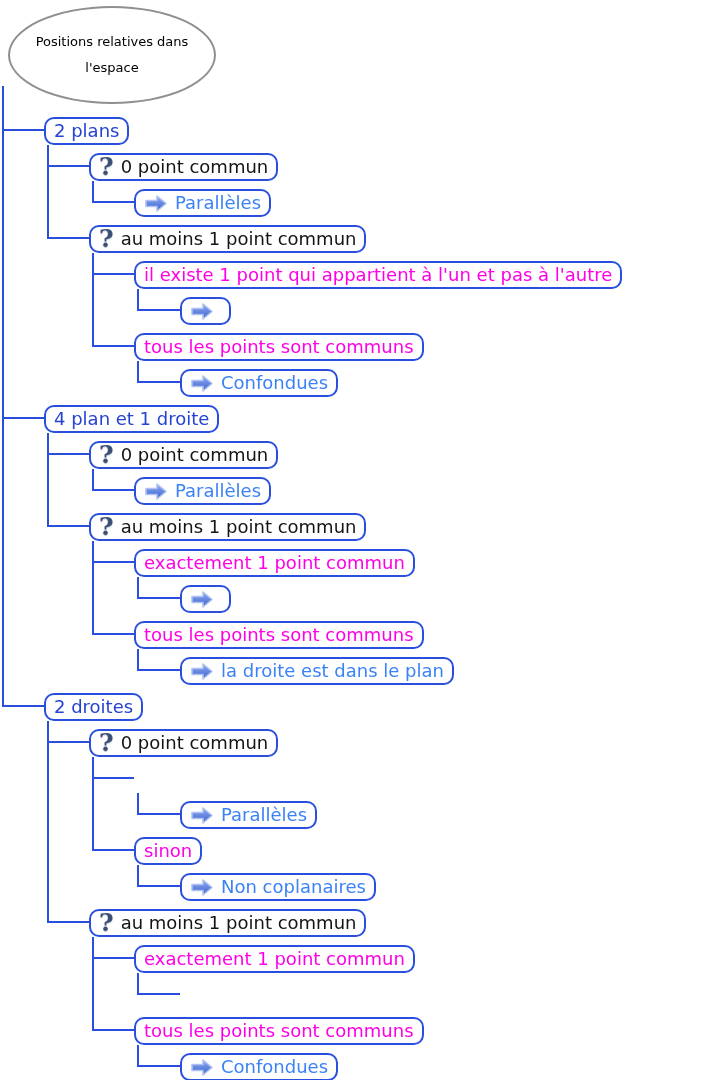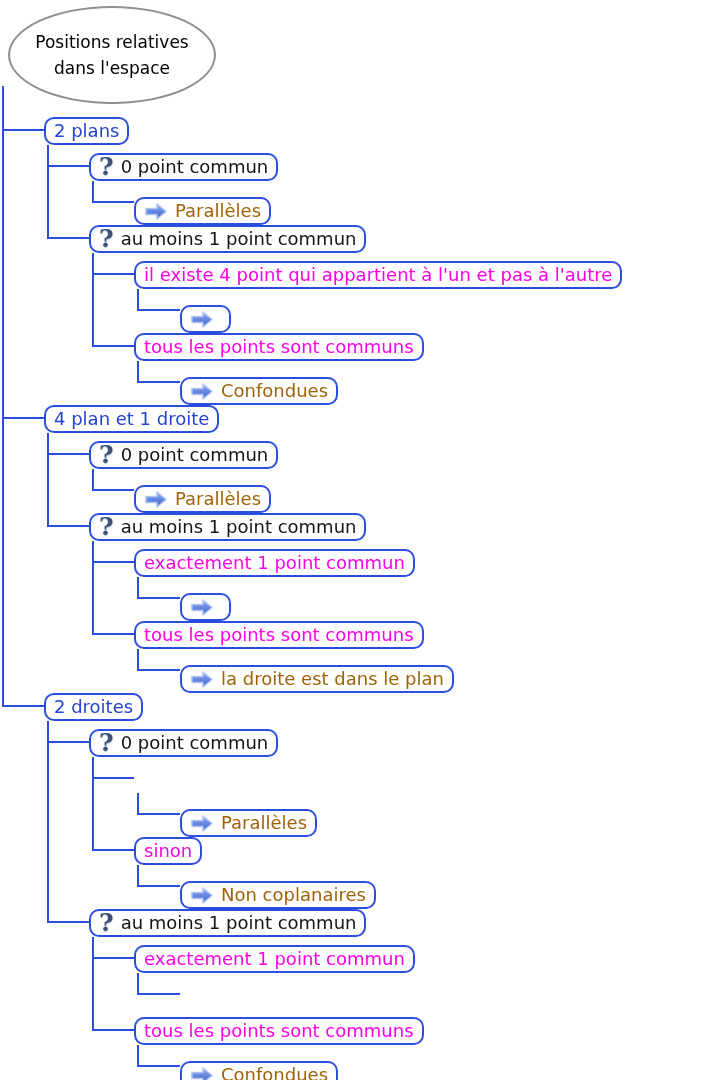--- a/index.html
+++ b/index.html
@@ -1,34 +1,34 @@
 <!DOCTYPE html>
 <html><head>
 <meta charset="utf-8">
 <style>
   html,body{margin:0;padding:0;background:#ffffff;}
   #canvas{position:relative;width:722px;height:1080px;background:#fff;overflow:hidden;
           font-family:"DejaVu Sans",sans-serif;}
   
   .root-ellipse{position:absolute;left:8px;top:6px;width:208px;height:98px;box-sizing:border-box;
     border:2px solid #8f8f8f;border-radius:50%;display:flex;align-items:center;justify-content:center;
-    text-align:center;font-size:17px;line-height:26px;color:#000;padding:0 15px;background:#fff;}
+    text-align:center;font-size:13px;line-height:26px;color:#000;padding:0 15px;background:#fff;}
   
   .ln{position:absolute;background:#2a4fdf;}
   .ln.v{width:2px;}
   .ln.h{height:2px;}
   
   .node{position:absolute;box-sizing:border-box;height:28px;background:#fff;
     border:2px solid #2a4fdf;border-radius:10px;display:flex;align-items:center;
     padding:11px 8px;font-size:18px;white-space:nowrap;line-height:24px;}
   .node .lbl{display:inline-block;}
   .cat{color:#2443d2;}
   .q{color:#141414;}
   .cond{color:#ff00e6;}
-  .res{color:#a16207;margin-top:8px;}
+  .res{color:#3b82f6;}
   .qicon{font-weight:bold;font-size:25px;line-height:22px;color:#3c5075;margin-right:7px;
     font-family:"DejaVu Serif",serif;text-shadow:0 1px 1px rgba(60,80,120,.35);}
   .aicon{margin-right:7px;display:inline-flex;align-items:center;}
 </style>
 </head>
 <body>
 
 <div id="canvas">
 
   <div class="root-ellipse">
@@ -112,21 +112,21 @@
       </span>
     <span class="lbl">Parallèles</span>
     </div>
 
   <div class="node q" style="left:89px;top:225px">
     <span class="qicon">?</span>
     <span class="lbl">au moins 1 point commun</span>
     </div>
 
   <div class="node cond" style="left:134px;top:261px">
-    <span class="lbl">il existe 4 point qui appartient à l'un et pas à l'autre</span>
+    <span class="lbl">il existe 1 point qui appartient à l'un et pas à l'autre</span>
     </div>
 
   <div class="node res" style="left:180px;top:297px">
     <span class="aicon">
         <svg width="24" height="19" viewBox="0 0 24 19">
           <path d="M2 6.5 H13 V2 L22 9.5 L13 17 V12.5 H2 Z" fill="url(#ag)" stroke="#aec1f2" stroke-width="1.6" stroke-linejoin="round"></path>
         </svg>
       </span>
     </div>
 

